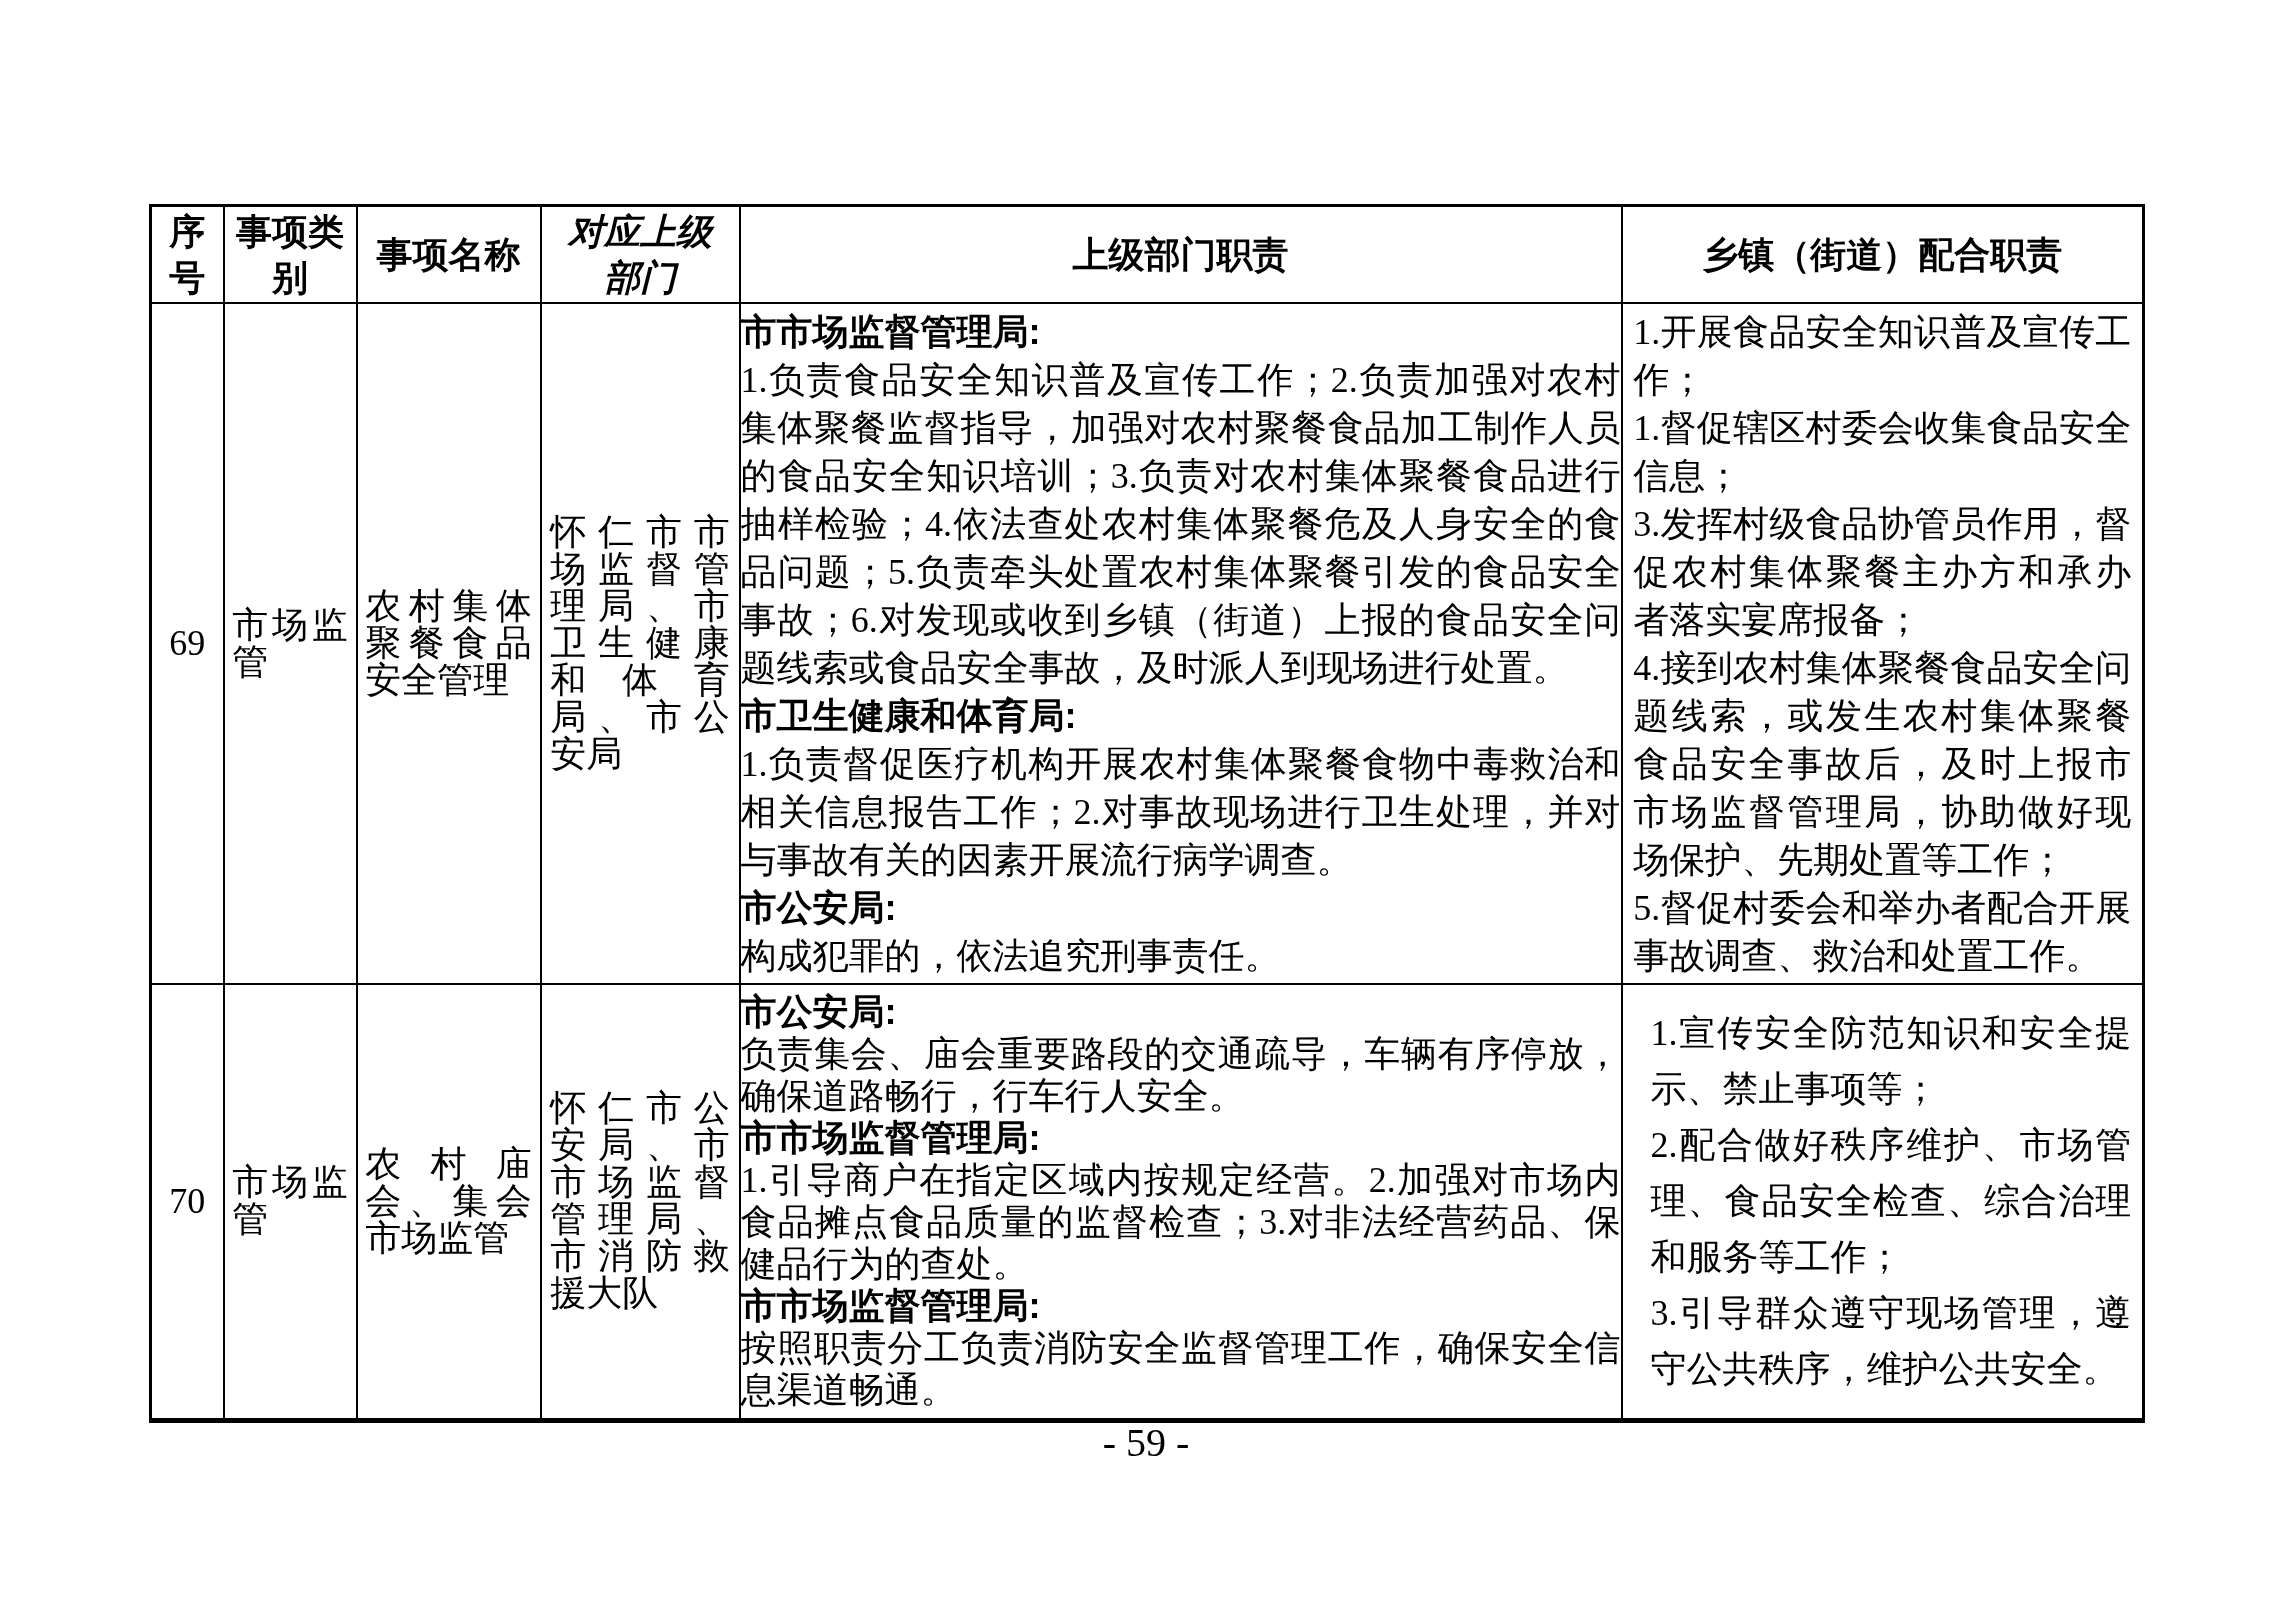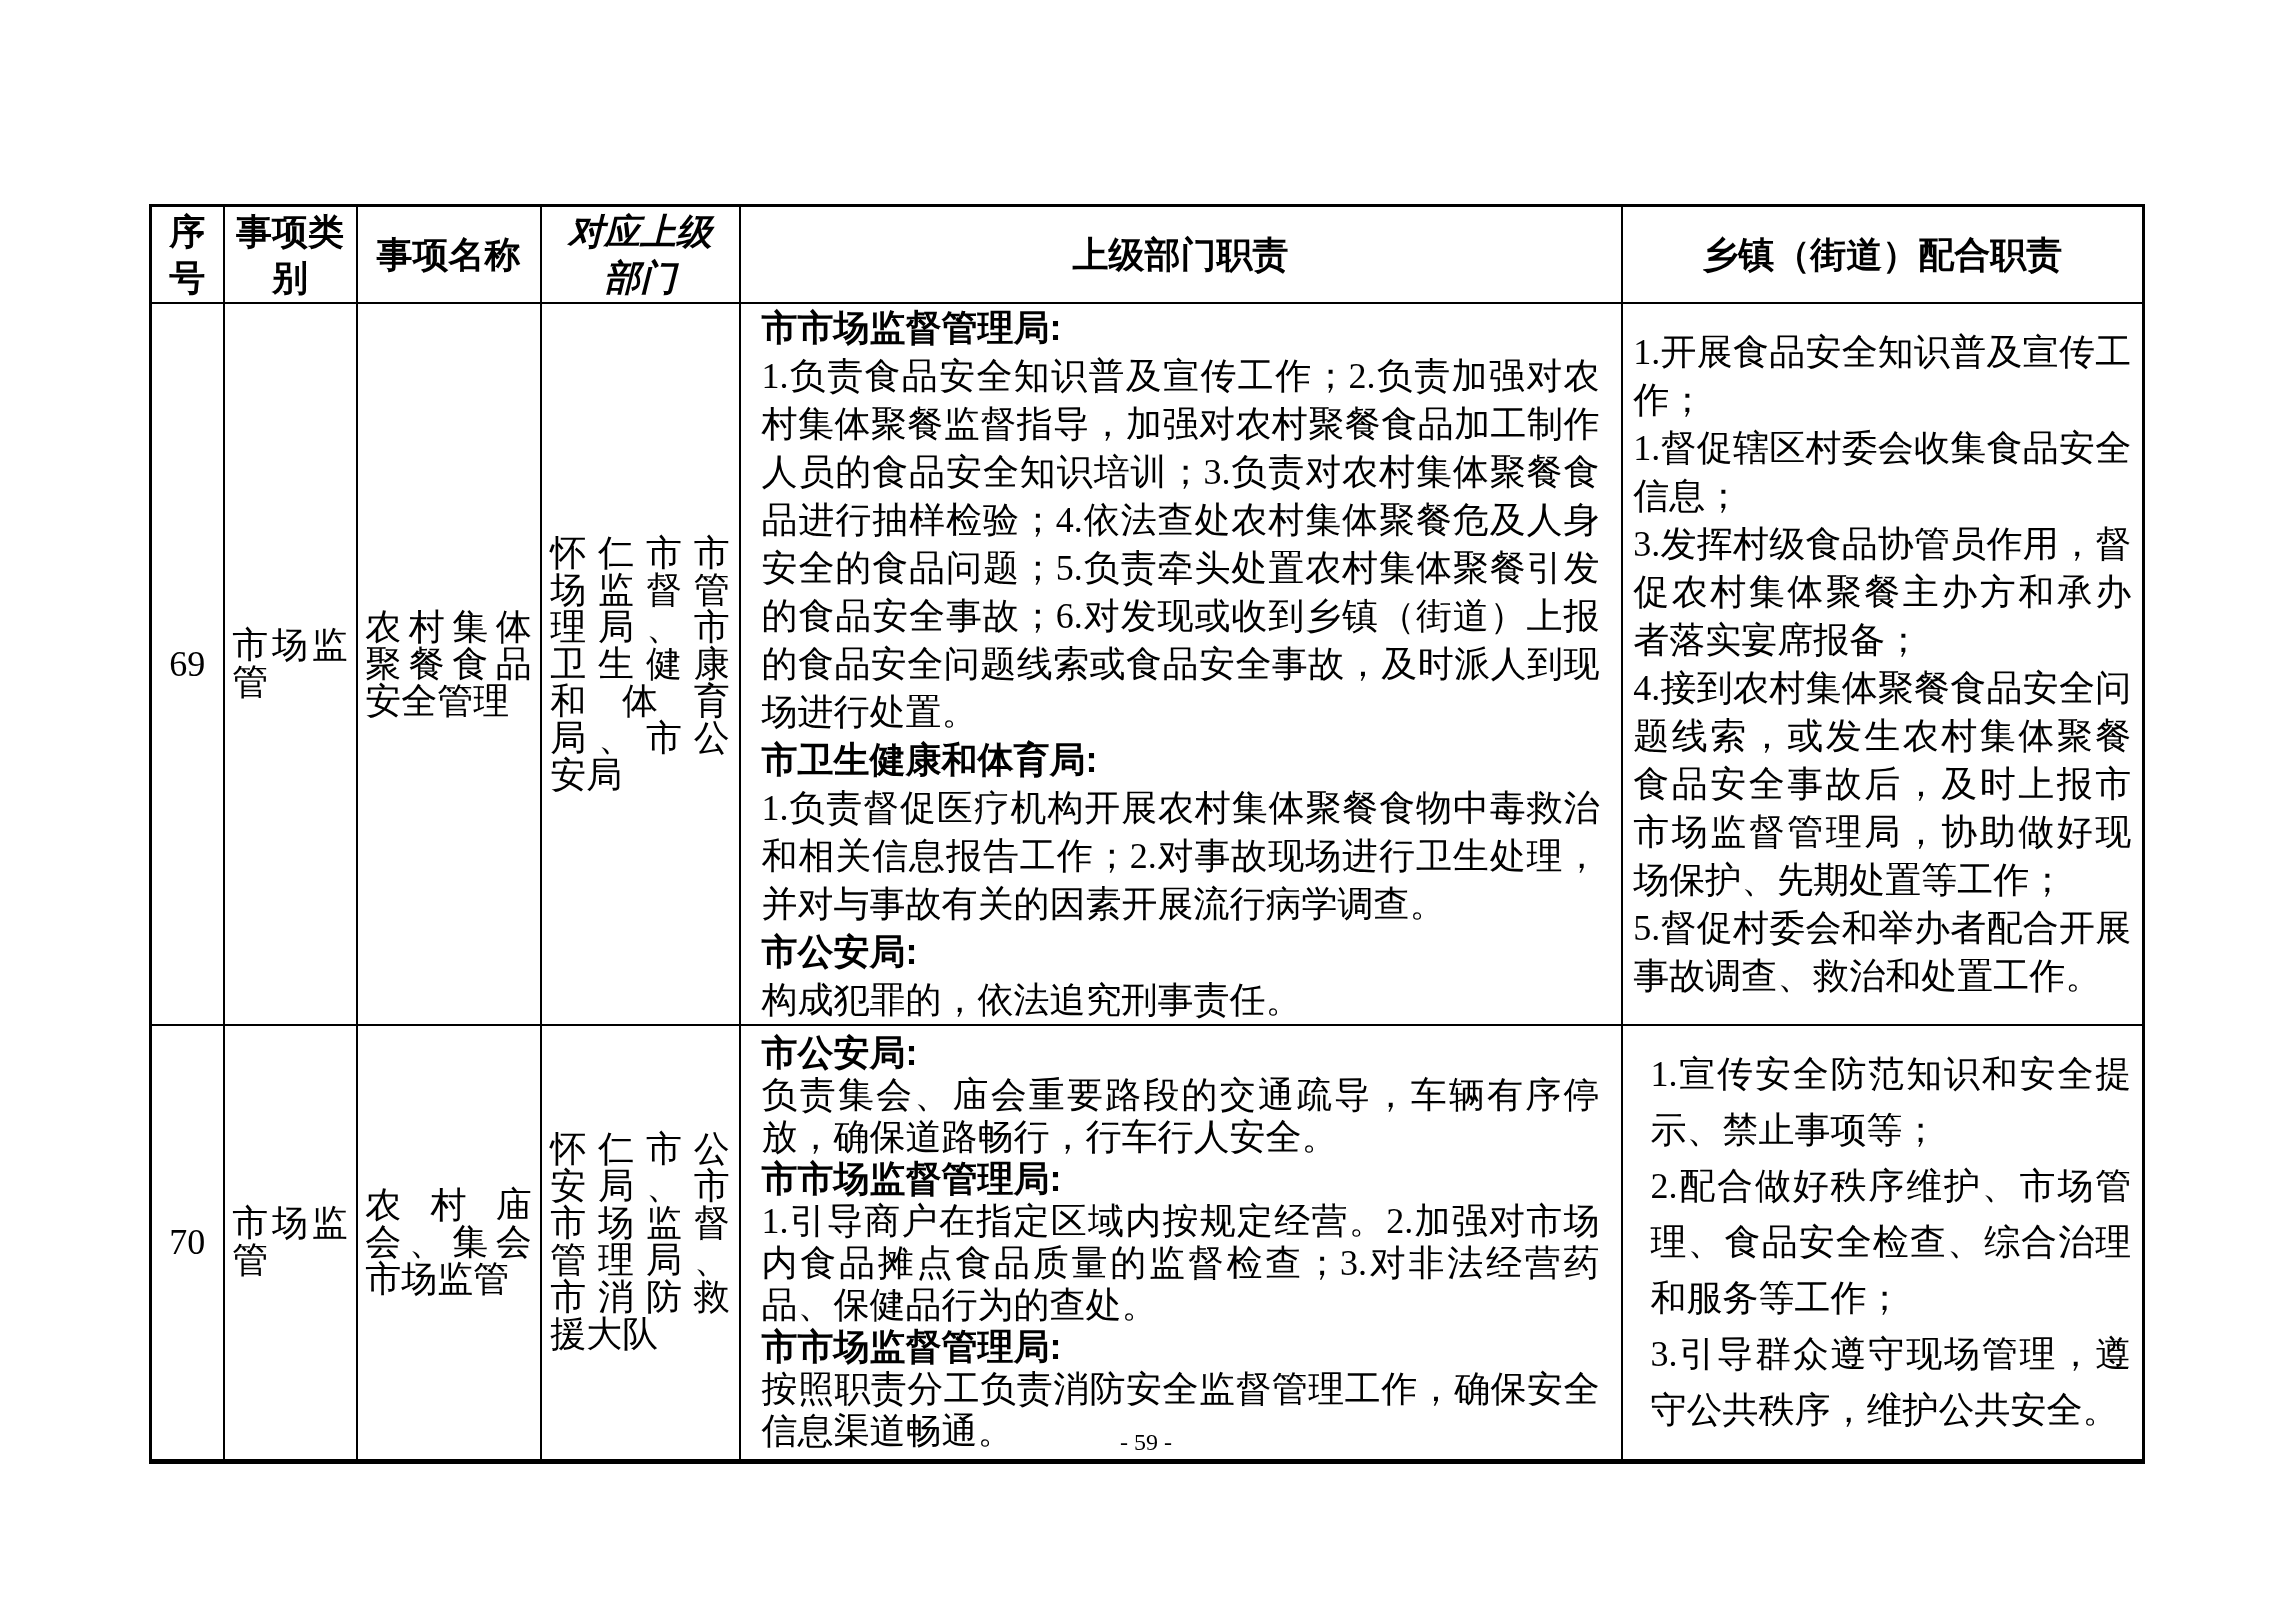--- a/index.html
+++ b/index.html
@@ -46,23 +46,22 @@
     line-height: 47px;
   }
   td.c-cat, td.c-name, td.c-dept {
     padding: 0 7.8px;
     text-align: justify;
     text-justify: inter-character;
     line-height: 37px;
   }
   td.c-dept { padding: 0 8.8px; }
   td.c-duties {
-    padding: 0 21px;
+    padding: 0 0;
     vertical-align: middle;
-    border-radius: 17px;
   }
   td.c-town {
     padding: 0 10.8px;
     vertical-align: middle;
   }
   .row-a .c-duties, .row-a .c-town { line-height: 48px; }
   .row-b .c-duties { line-height: 42px; }
   .row-b .c-town  { line-height: 56px; padding-left: 28px; }
   .duty-heading {
     font-weight: 700;
@@ -72,21 +71,21 @@
   .duty-body, .town-item {
     text-align: justify;
     text-justify: inter-character;
   }
   .page-number {
     position: absolute;
     top: 1419px;
     left: 0;
     width: 2292px;
     text-align: center;
-    font-size: 24px;
+    font-size: 40px;
     line-height: 47px;
   }
 </style>
 </head>
 <body>
 
 <table class="doc-table">
   <colgroup>
     <col style="width:73px">
     <col style="width:133px">

